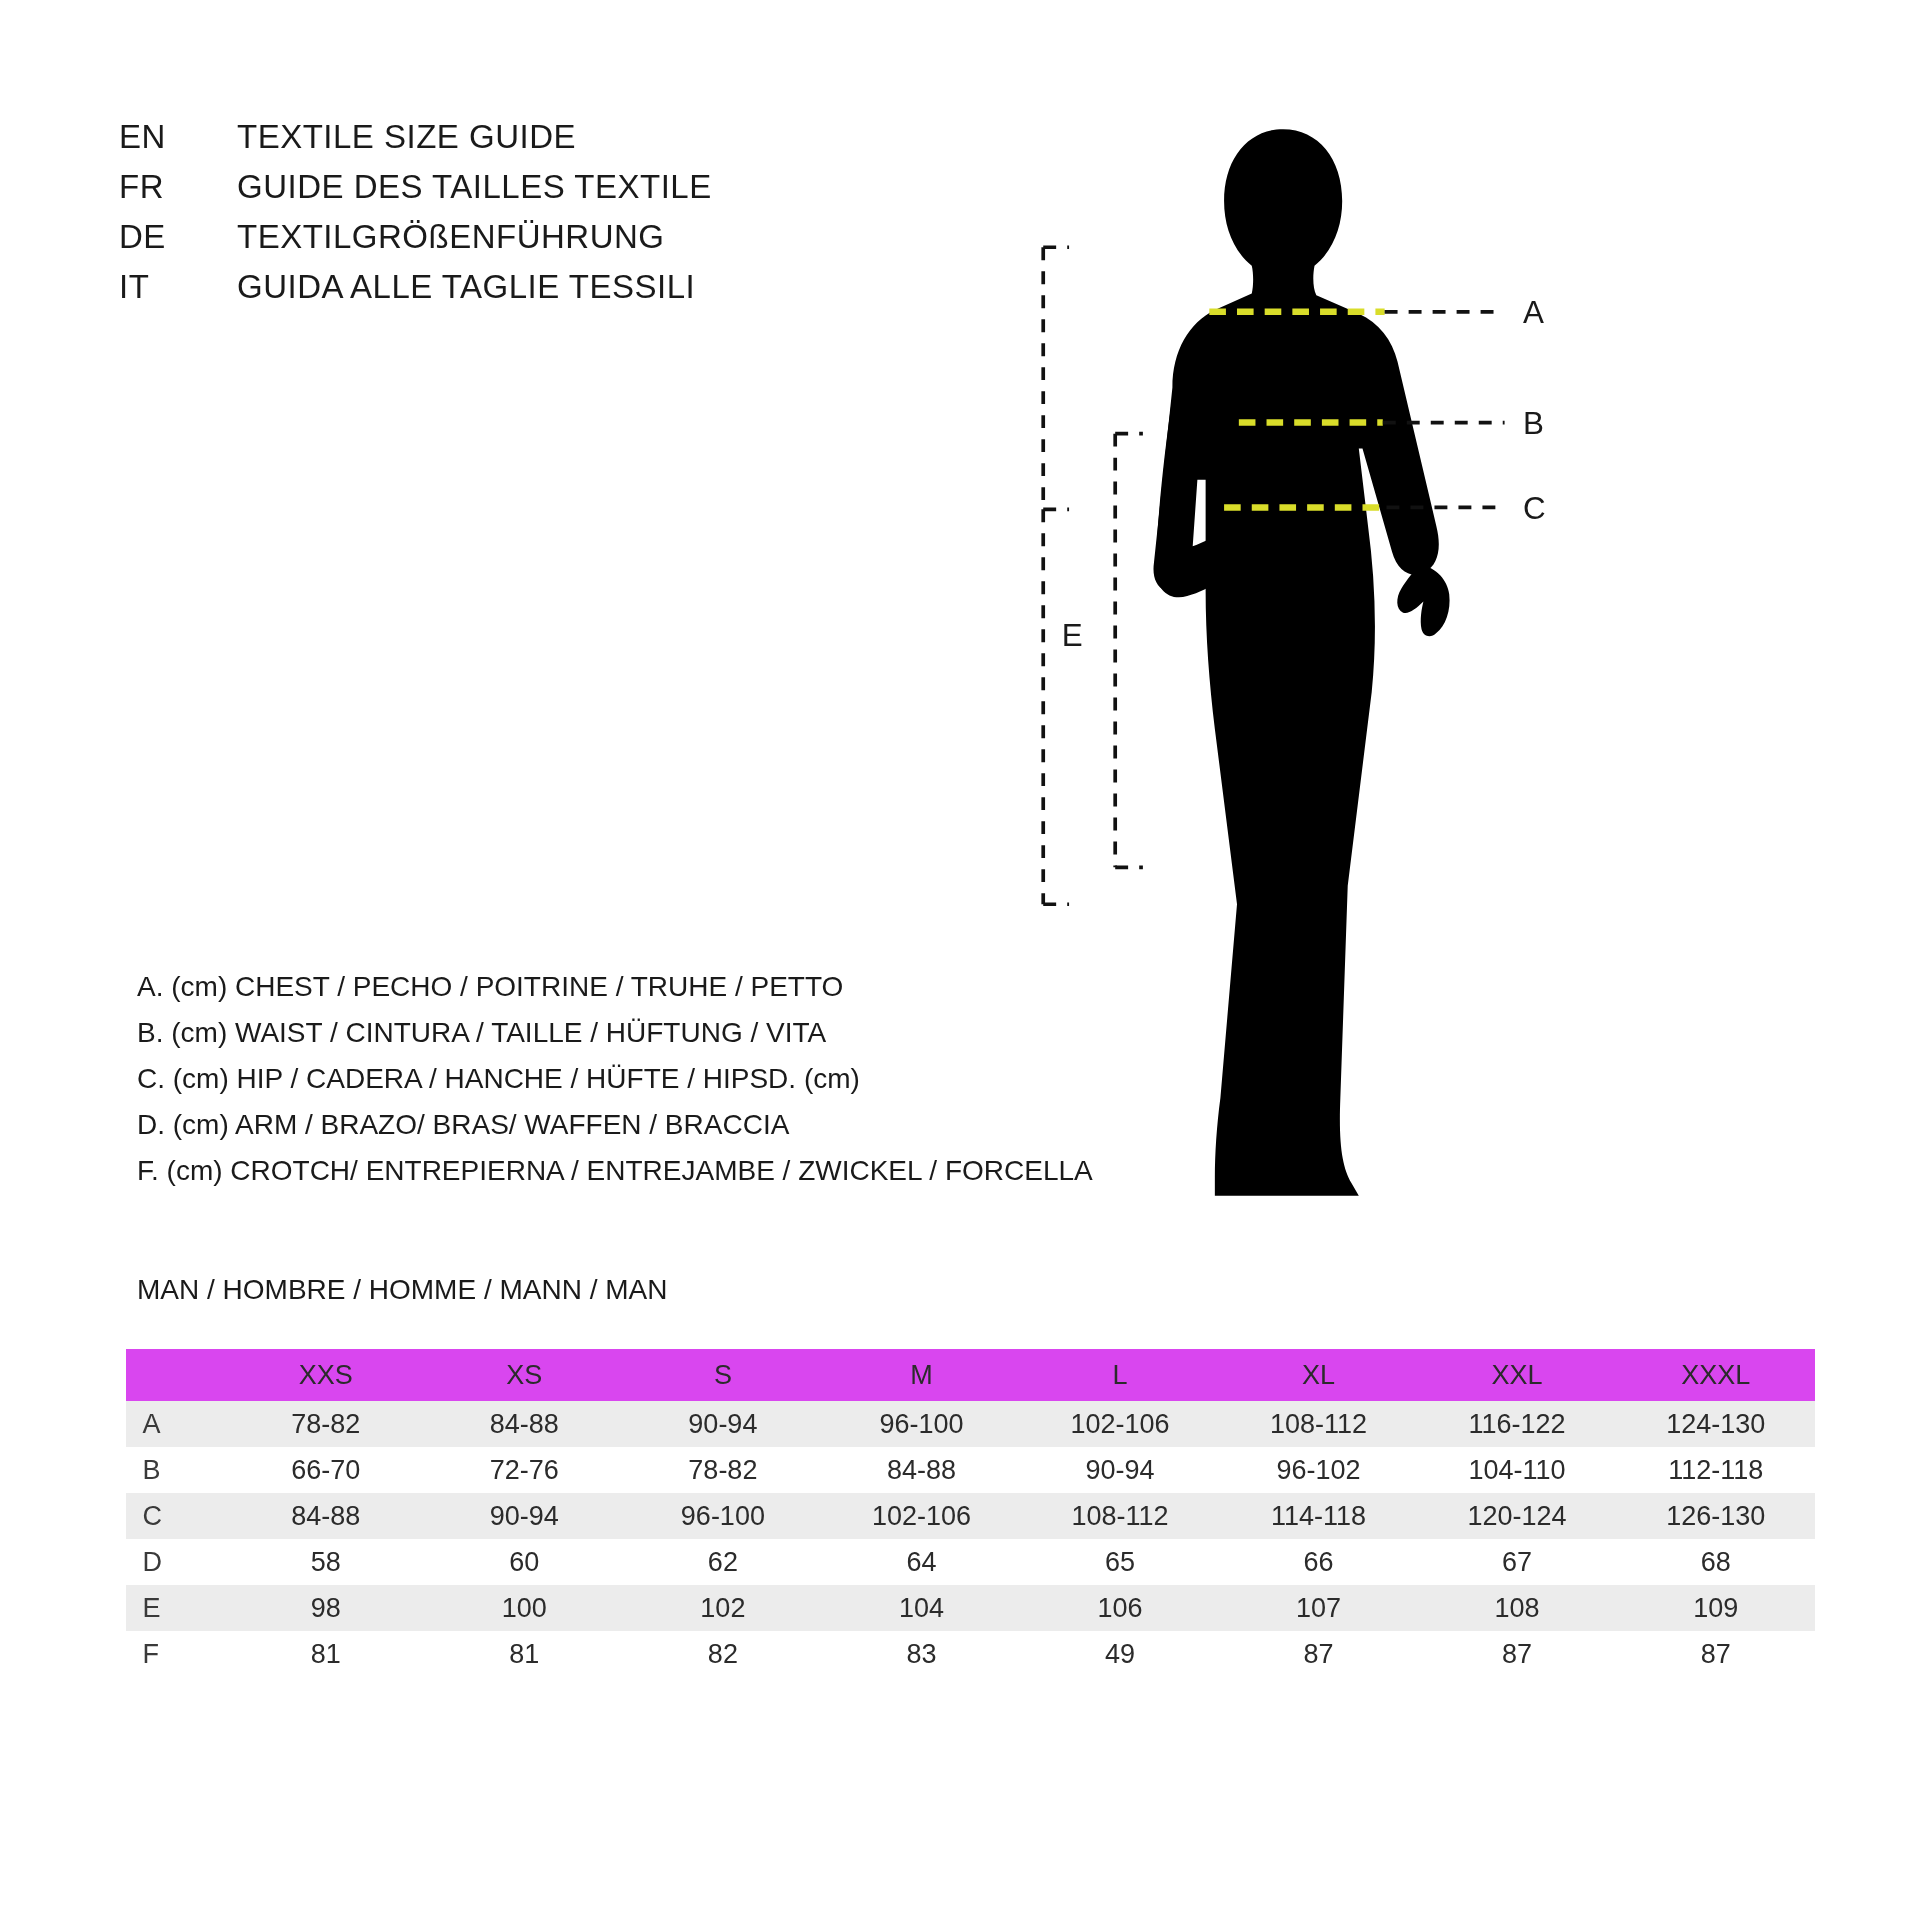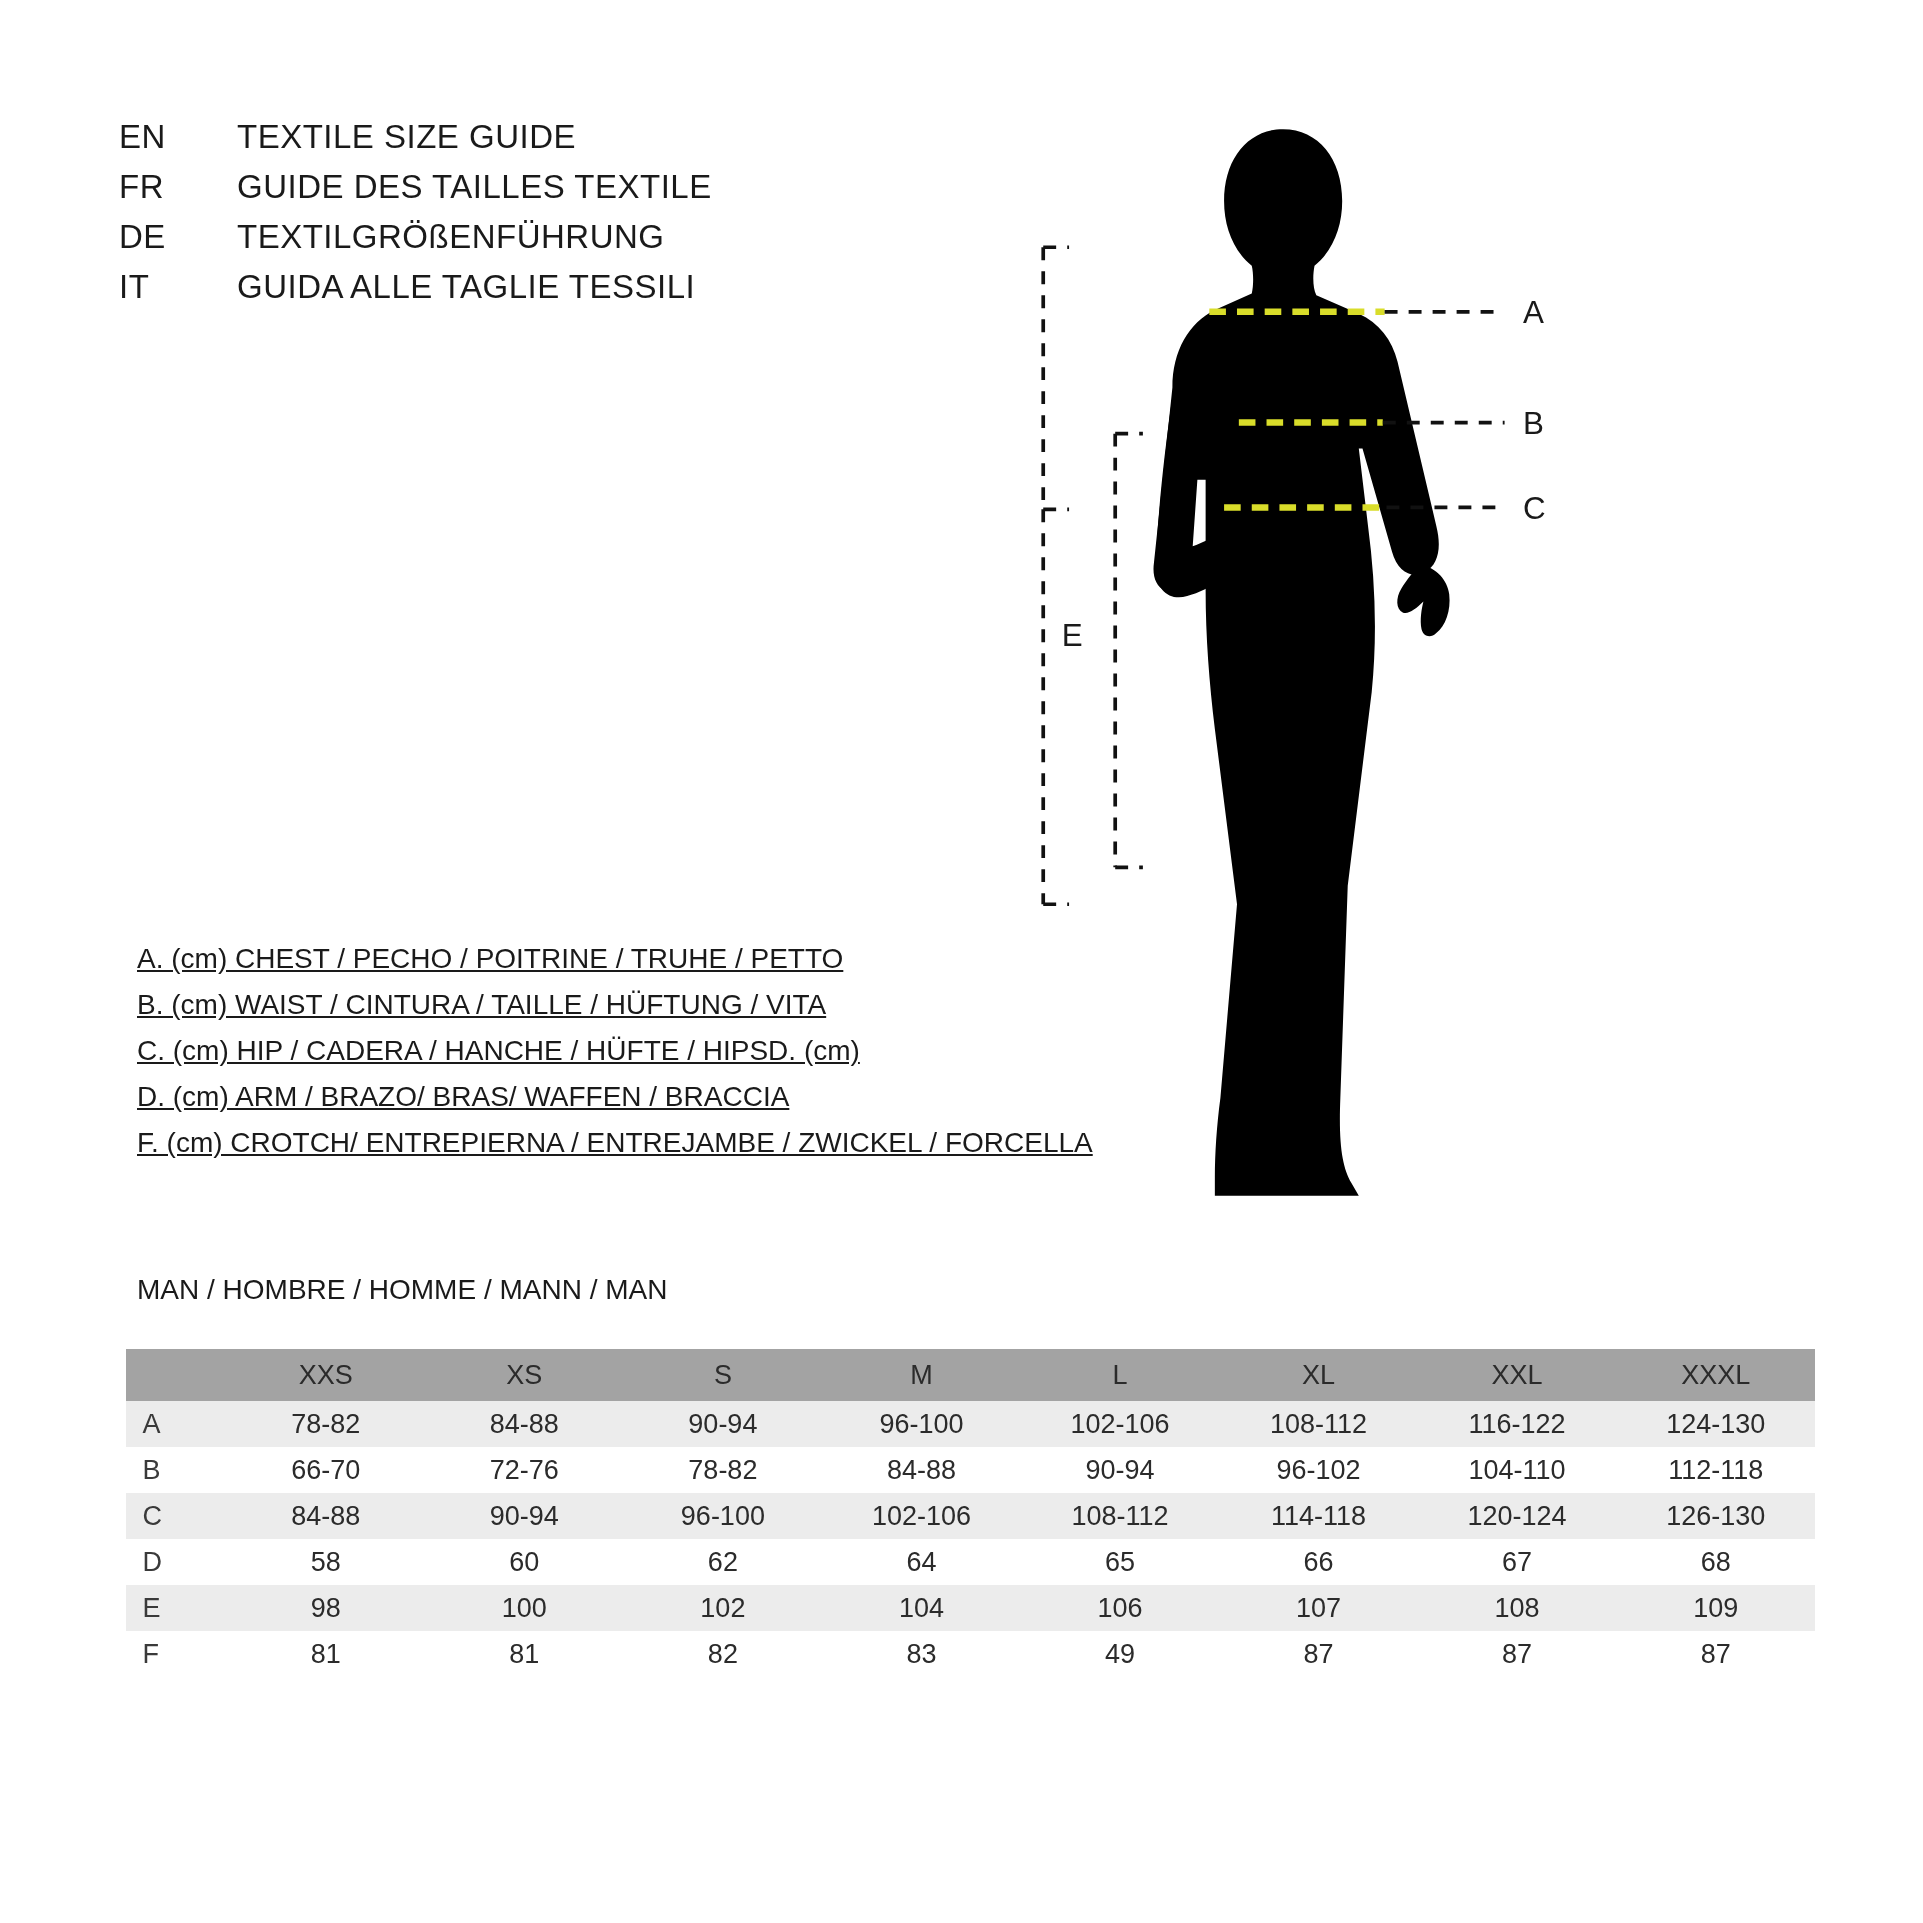--- a/index.html
+++ b/index.html
@@ -35,23 +35,22 @@
     flex: 0 0 118px;
   }
   .title-text {
     white-space: nowrap;
   }
 
   
   #legend-block {
     position: absolute;
     left: 137px;
-    top: 936px;
+    top: 964px;
     width: 1089px;
-    text-decoration: underline;
   }
   .legend-row {
     font-size: 28px;
     line-height: 46px;
     white-space: nowrap;
   }
 
   #gender-label {
     position: absolute;
     left: 137px;
@@ -102,21 +101,21 @@
     padding-left: 16.6px;
     color: #3a3a3a;
   }
   #size-table tr.shade td {
     background: #ececec;
   }
   #size-table tr.plain td {
     background: #ffffff;
   }
   #size-table tr.colhdr td {
-    background: #a3a3a3;
+    background: #d946ef;
     height: 52px;
   }
   .col-cell { width: 175px; }
 </style>
 </head>
 <body>
 
 <div id="title-block">
   <div class="title-row">
     <span class="title-lang">EN</span>

